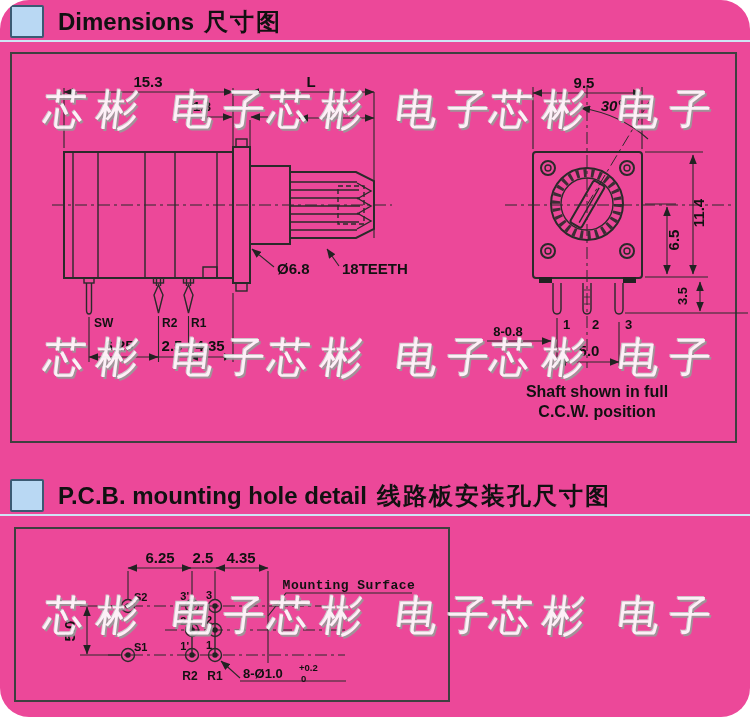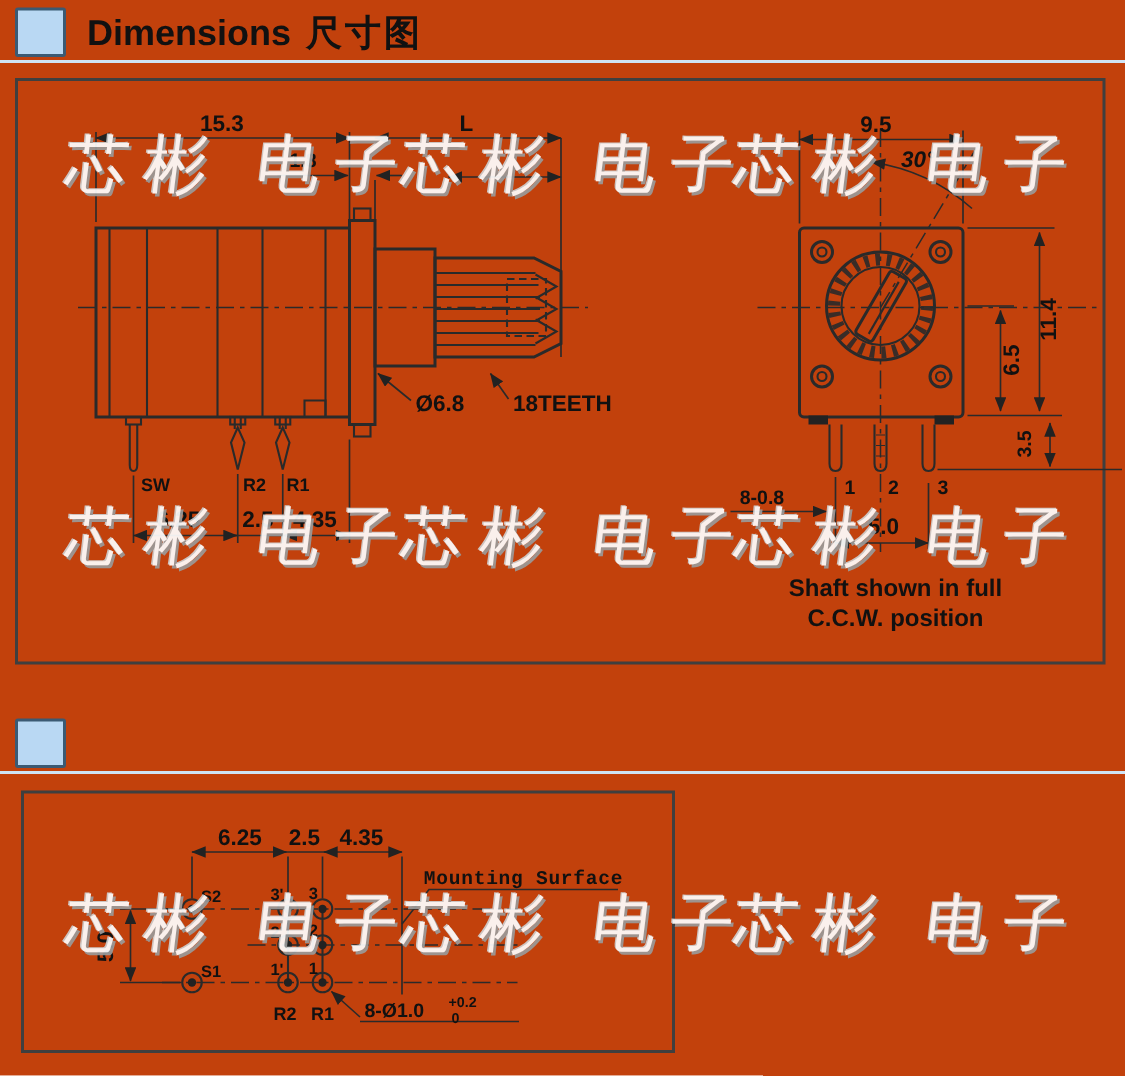--- a/index.html
+++ b/index.html
@@ -1,17 +1,17 @@
 <!DOCTYPE html>
 <html><head>
 <meta charset="utf-8">
 <style>
   html,body{margin:0;padding:0;background:#fff;}
-  .page{position:relative;width:750px;height:717px;background:#c2410c;overflow:hidden;
-        font-family:"Liberation Sans",sans-serif;}
+  .page{position:relative;width:750px;height:717px;background:#ec4899;overflow:hidden;
+        font-family:"Liberation Sans",sans-serif;border-radius:29px;}
   .hdr{position:absolute;left:10px;display:flex;align-items:center;gap:14px;}
   .sq{display:inline-block;width:30px;height:29px;background:#b9d8f3;border:2px solid #3b5a73;border-radius:2px;}
   .htxt{font-size:24px;font-weight:bold;color:#111;white-space:nowrap;}
   .htxt .zh{margin-left:10px;letter-spacing:2px;}
   .underline{position:absolute;left:0;width:750px;height:2px;background:#cfe4f5;}
   .box{position:absolute;border:2px solid #3f3f3f;background:transparent;}
   .dwg{position:absolute;left:0;top:0;}
   .wm{position:absolute;width:230px;font-family:"DejaVu Serif",serif;font-size:42px;white-space:nowrap;
       letter-spacing:10px;color:#fff;transform:skewX(-7deg);opacity:.92;pointer-events:none;z-index:5;
       text-shadow:2px 2px 0 #9a9a9a,-1px -1px 0 #cfcfcf;}
@@ -31,20 +31,21 @@
 <div class="page">
 
   <div class="hdr" style="top:5px;">
     <span class="sq"></span>
     <span class="htxt"><span>Dimensions</span><span class="zh">尺寸图</span></span>
   </div>
   <div class="underline" style="top:40px;"></div>
 
   <div class="hdr" style="top:479px;">
     <span class="sq"></span>
+    <span class="htxt"><span>P.C.B. mounting hole detail</span><span class="zh">线路板安装孔尺寸图</span></span>
   </div>
   <div class="underline" style="top:514px;"></div>
 
   <div class="box" style="left:10px;top:52px;width:723px;height:387px;"></div>
   <div class="box" style="left:14px;top:527px;width:432px;height:171px;"></div>
 
   <svg class="dwg" width="750" height="717" viewBox="0 0 750 717">
     <defs>
       <marker id="arr" viewBox="0 0 10 8" refX="9.5" refY="4" markerWidth="9" markerHeight="7" orient="auto-start-reverse">
         <path d="M0 0 L10 4 L0 8 Z" fill="#222"></path>

